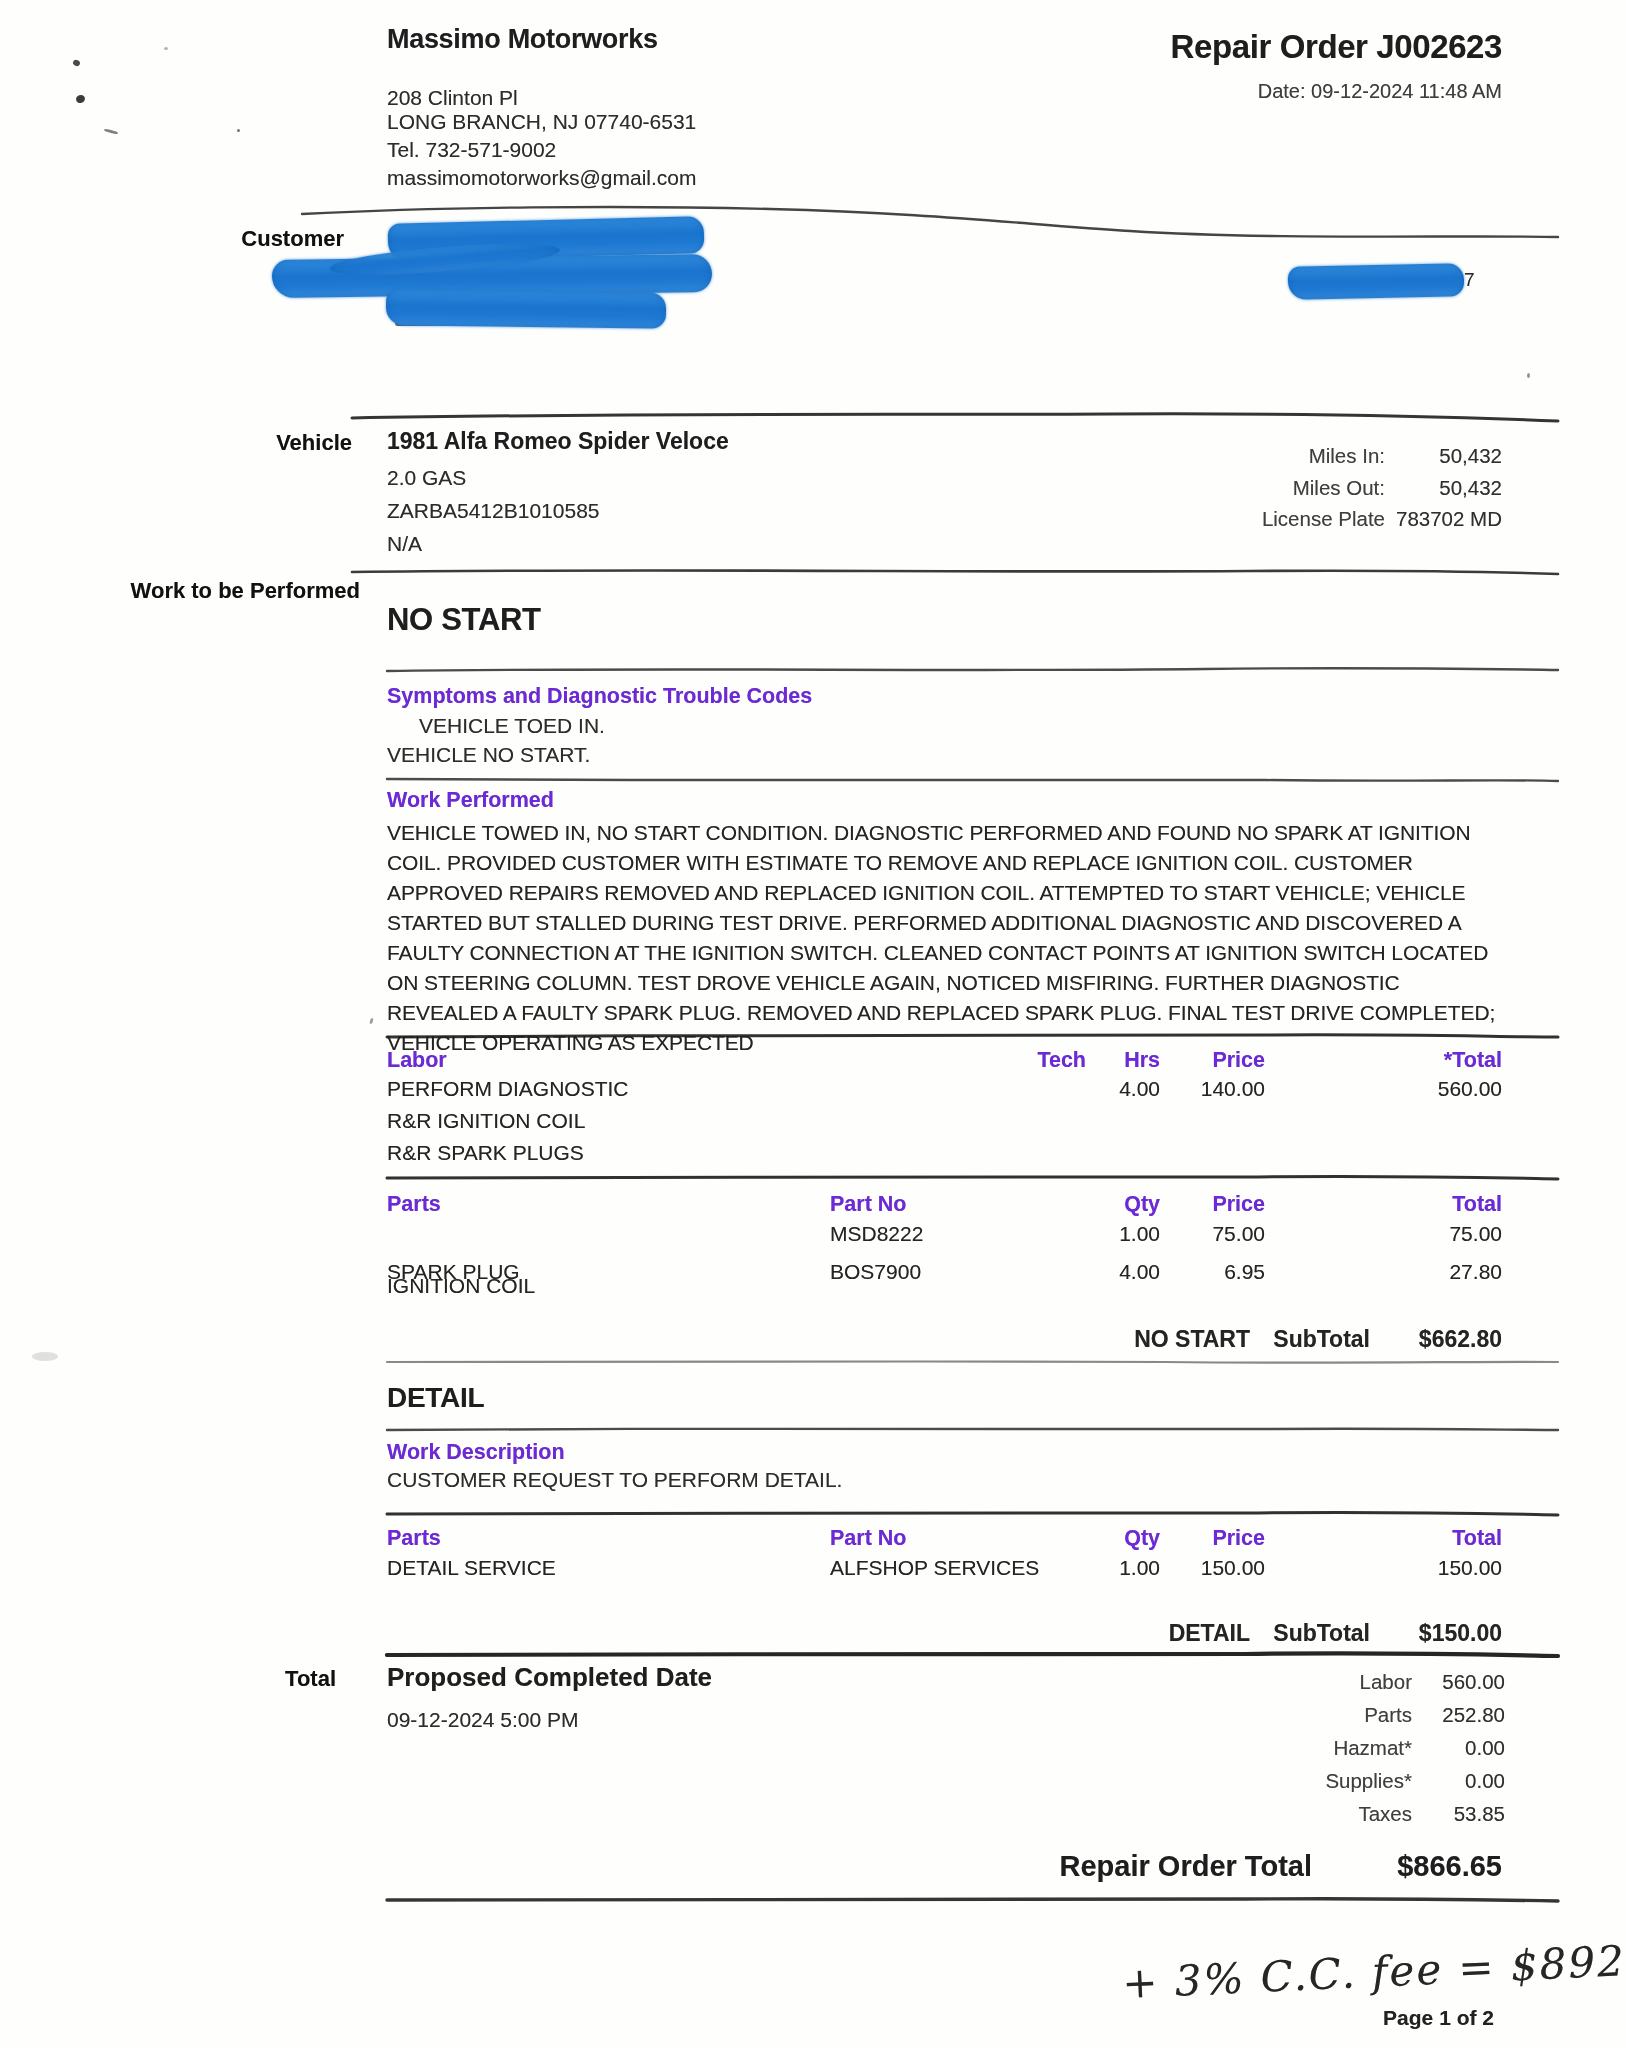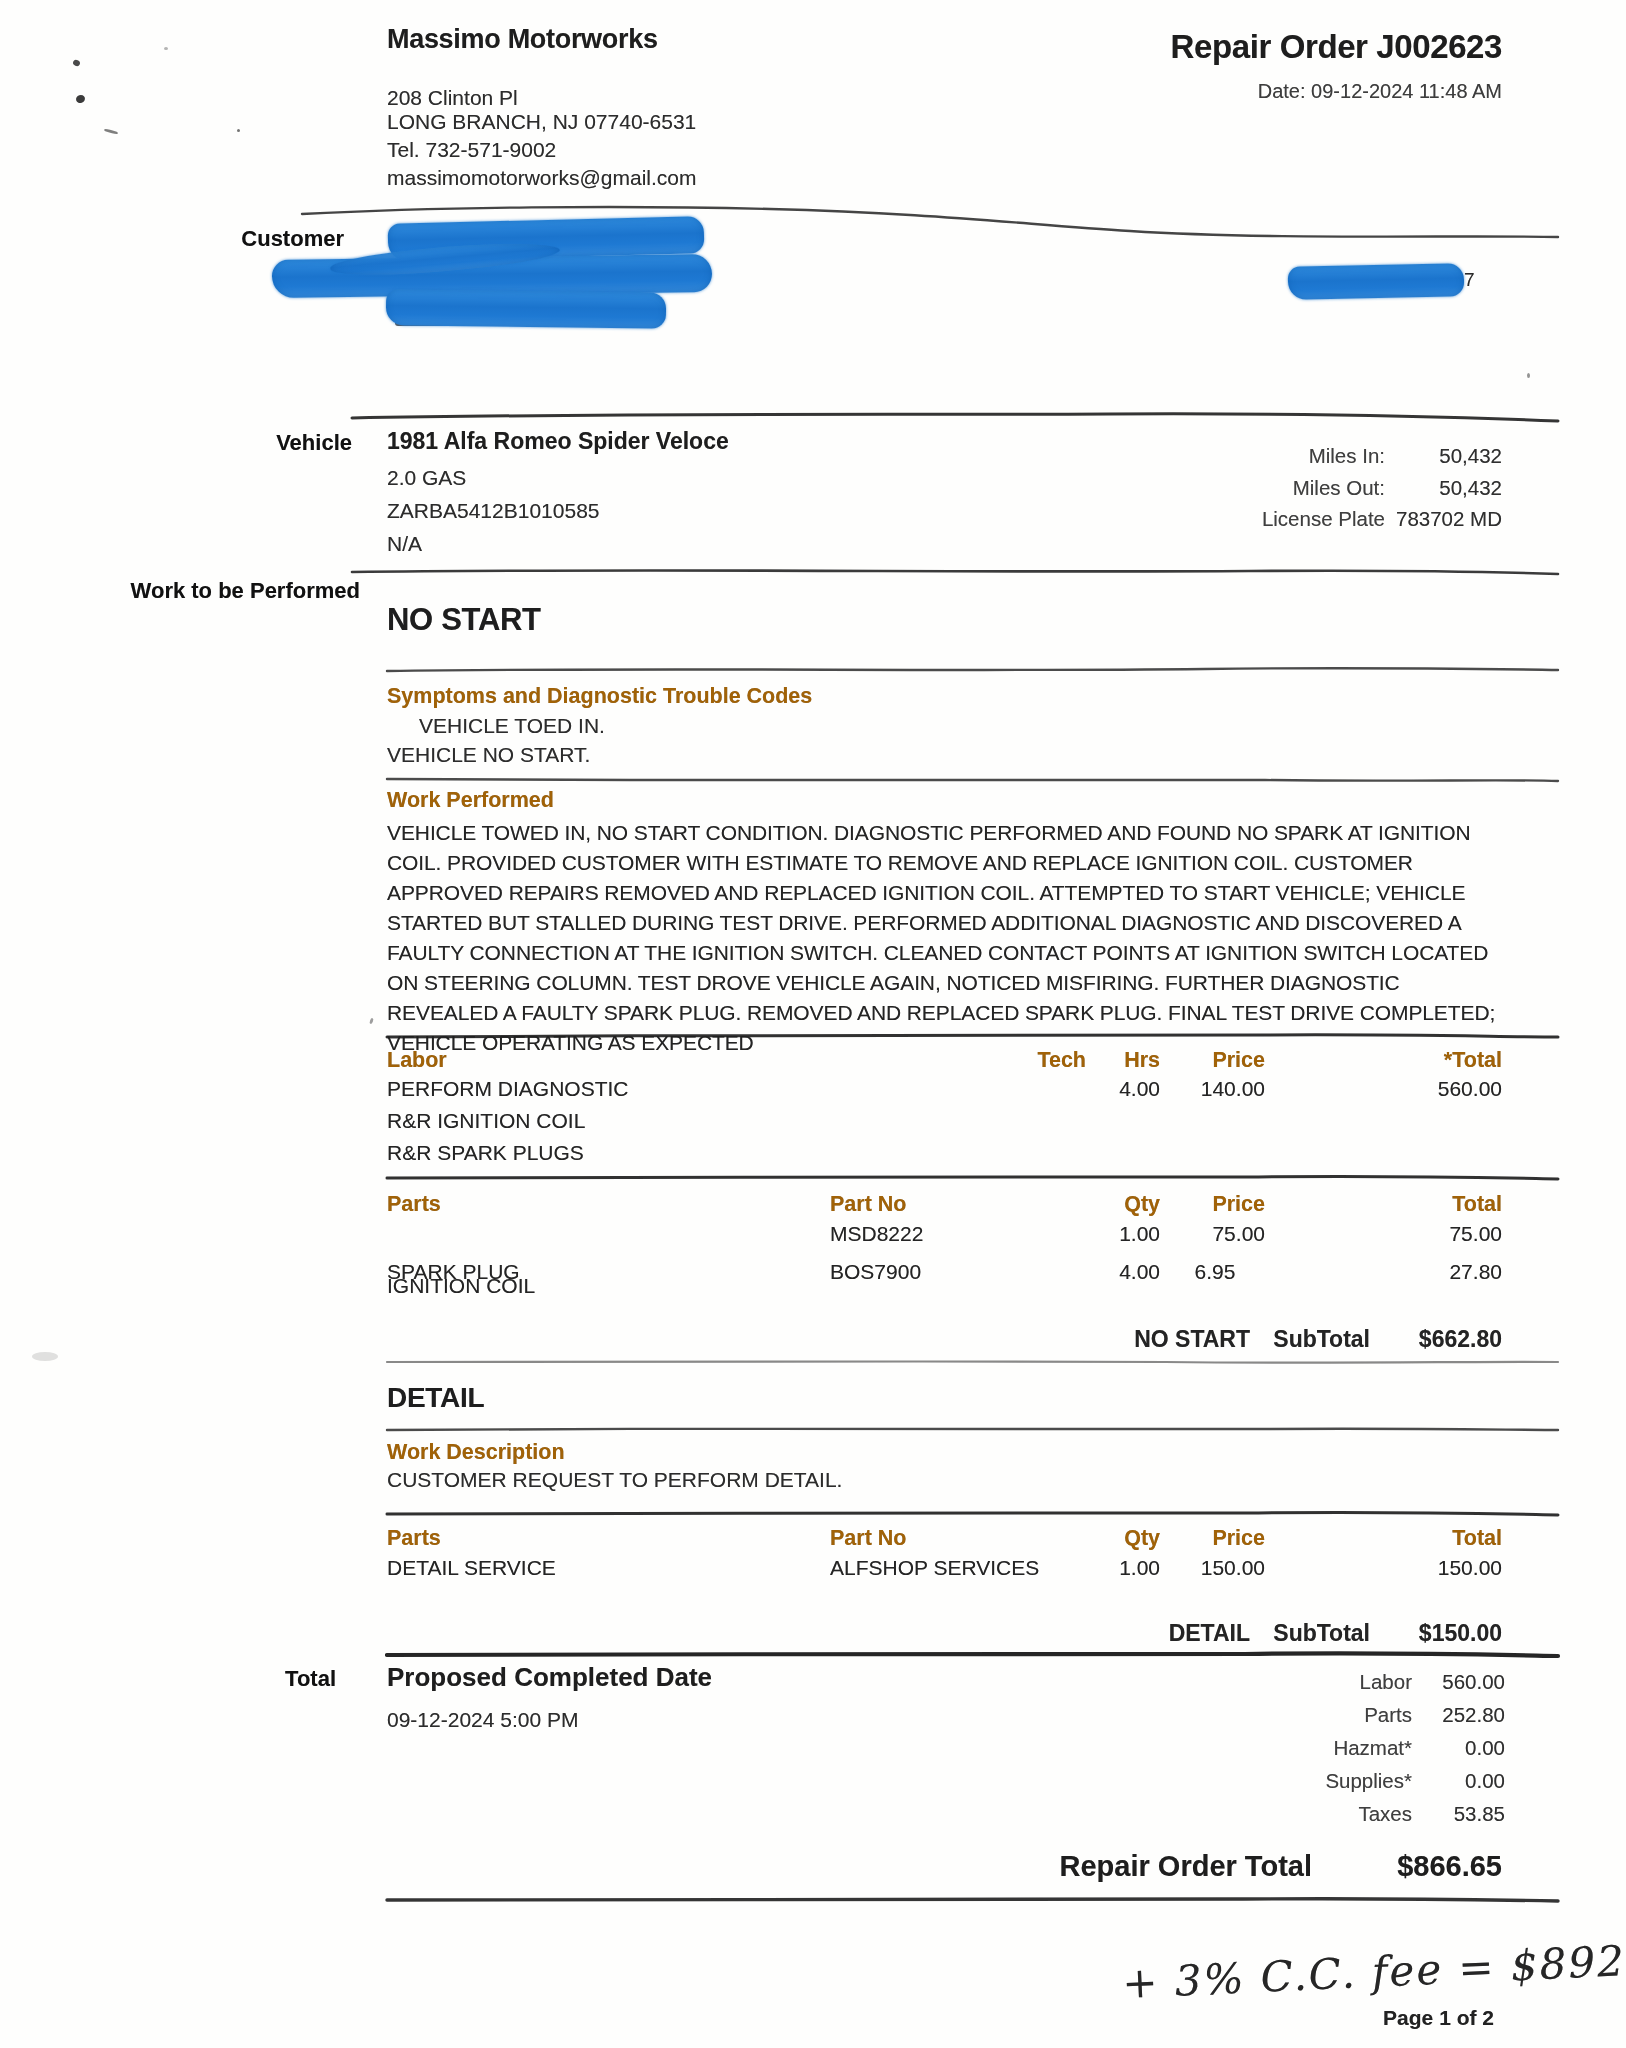--- a/index.html
+++ b/index.html
@@ -9,21 +9,21 @@
   }
   .page div,.page span{text-shadow:0 0 .6px rgba(28,28,28,.38);}
   .abs{position:absolute;}
   .b{font-weight:bold;}
   .r{text-align:right;}
   .lbl{font-weight:bold;font-size:22px;color:#111;}
   .small{font-size:21px;color:#2c2c2c;}
   .meta-lbl{font-size:20.5px;color:#3f3f3f;}
   .meta-val{font-size:20.5px;color:#2f2f2f;}
   .cell{position:absolute;font-size:21px;color:#242424;}
-  .hdr{font-weight:bold;font-size:21.5px;color:#a16207;}
+  .hdr{font-weight:bold;font-size:21.5px;color:#6d28d9;}
   .rule{position:absolute;}
   .rule svg{display:block;}
   .stroke{
     position:absolute;border-radius:12px 16px 14px 18px;
     background:linear-gradient(180deg,#2f8bde 0%,#1b74cd 45%,#1e79d3 70%,#3489da 100%);
     box-shadow:0 0 3px rgba(27,118,207,.75), inset 0 0 6px rgba(12,90,170,.5);
   }
   .artifact{position:absolute;background:#2a2a2a;border-radius:50%;}
   .handwriting{
     font-family:"DejaVu Serif",serif;font-style:italic;font-weight:500;
@@ -165,21 +165,21 @@
     <span class="cell" style="left:387px;top:1274px;">IGNITION COIL</span>
     <span class="cell" style="left:830px;top:1222px;">MSD8222</span>
     <span class="cell r" style="left:1080px;top:1222px;width:80px;">1.00</span>
     <span class="cell r" style="left:1165px;top:1222px;width:100px;">75.00</span>
     <span class="cell r" style="left:1352px;top:1222px;width:150px;">75.00</span>
   </div>
   <div>
     <span class="cell" style="left:387px;top:1260px;">SPARK PLUG</span>
     <span class="cell" style="left:830px;top:1260px;">BOS7900</span>
     <span class="cell r" style="left:1080px;top:1260px;width:80px;">4.00</span>
-    <span class="cell r" style="left:1165px;top:1260px;width:100px;text-align:center;">6.95</span>
+    <span class="cell r" style="left:1165px;top:1260px;width:100px;">6.95</span>
     <span class="cell r" style="left:1352px;top:1260px;width:150px;">27.80</span>
   </div>
 
   <div>
     <span class="cell b r" style="left:1010px;top:1326px;width:240px;font-size:23px;">NO START</span>
     <span class="cell b r" style="left:1260px;top:1326px;width:110px;font-size:23px;">SubTotal</span>
     <span class="cell b r" style="left:1382px;top:1326px;width:120px;font-size:23px;">$662.80</span>
   </div>
 
   <div class="rule" style="left:385px;top:1356px;">

